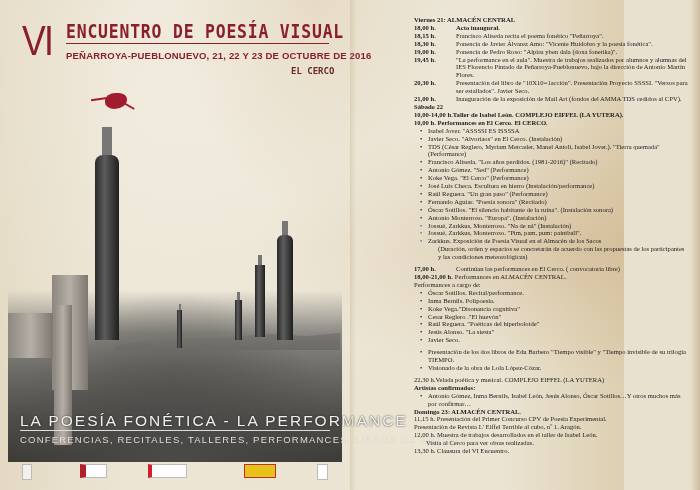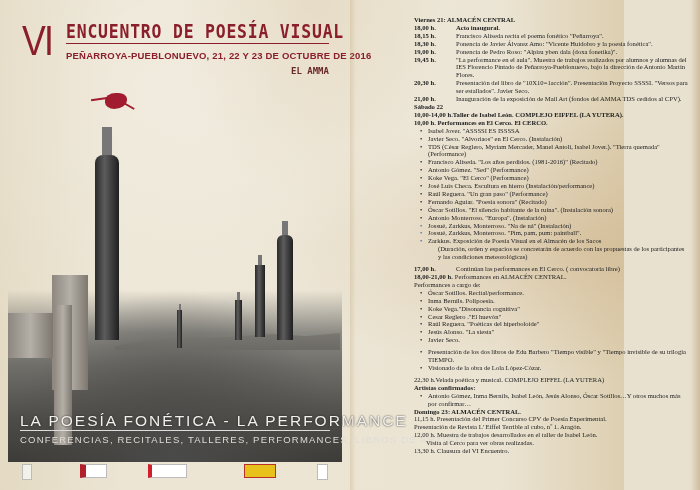--- a/index.html
+++ b/index.html
@@ -52,21 +52,21 @@
 </head>
 <body>
 
 <div class="sheet">
 
   <div class="poster">
     <div class="title-vi">VI</div>
     <div class="title-main">ENCUENTRO DE POESÍA VISUAL</div>
     <div class="title-rule"></div>
     <div class="title-sub">PEÑARROYA-PUEBLONUEVO, 21, 22 Y 23 DE OCTUBRE DE 2016</div>
-    <div class="title-place">EL AMMA</div>
+    <div class="title-place">EL CERCO</div>
     <div class="ink-splat"></div>
 
     <div class="photo"></div>
     <div class="mountains"></div>
     <div class="ruin" style="left:52px;top:275px;width:36px;height:115px;"></div>
     <div class="ruin" style="left:54px;top:305px;width:18px;height:140px;"></div>
     <div class="ruin" style="left:8px;top:313px;width:45px;height:45px;"></div>
 
     <div class="pen" style="left:95px;top:155px;width:24px;height:185px;border-radius:8px 8px 0 0;">
         <div class="nib" style="top:-28px;height:28px;"></div>

